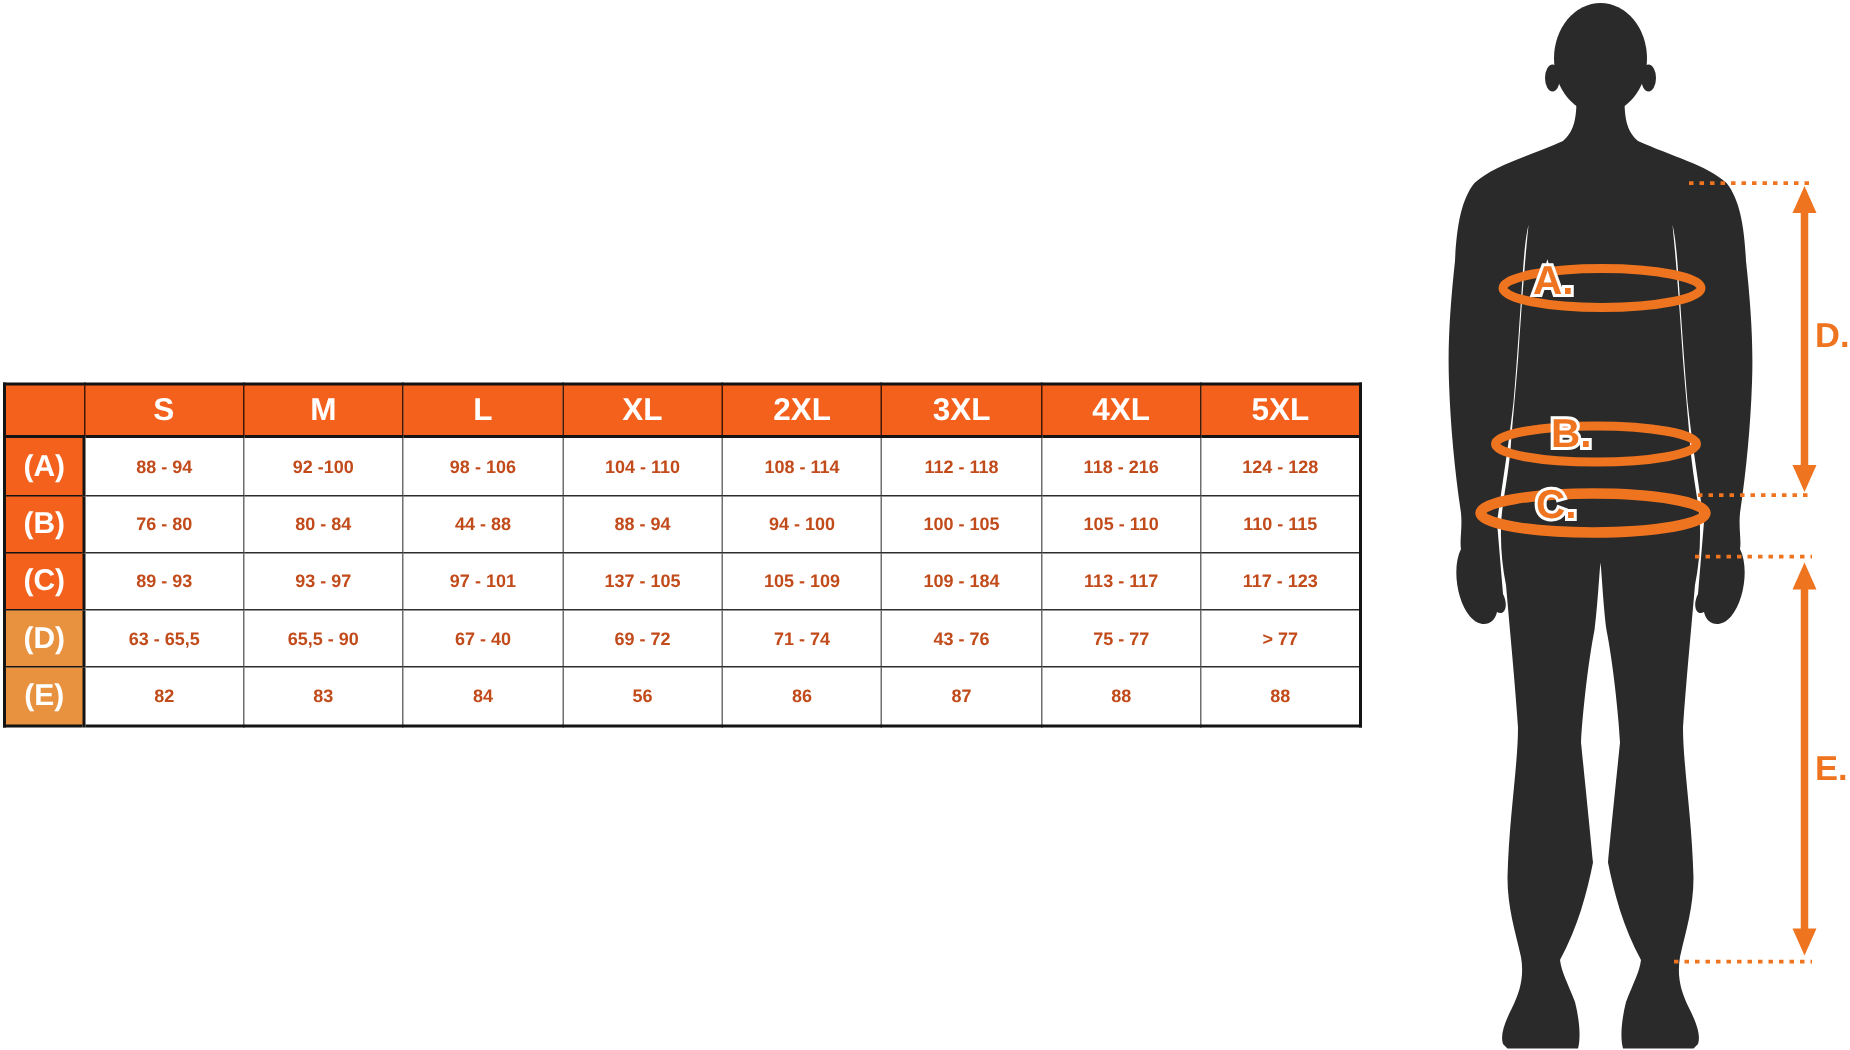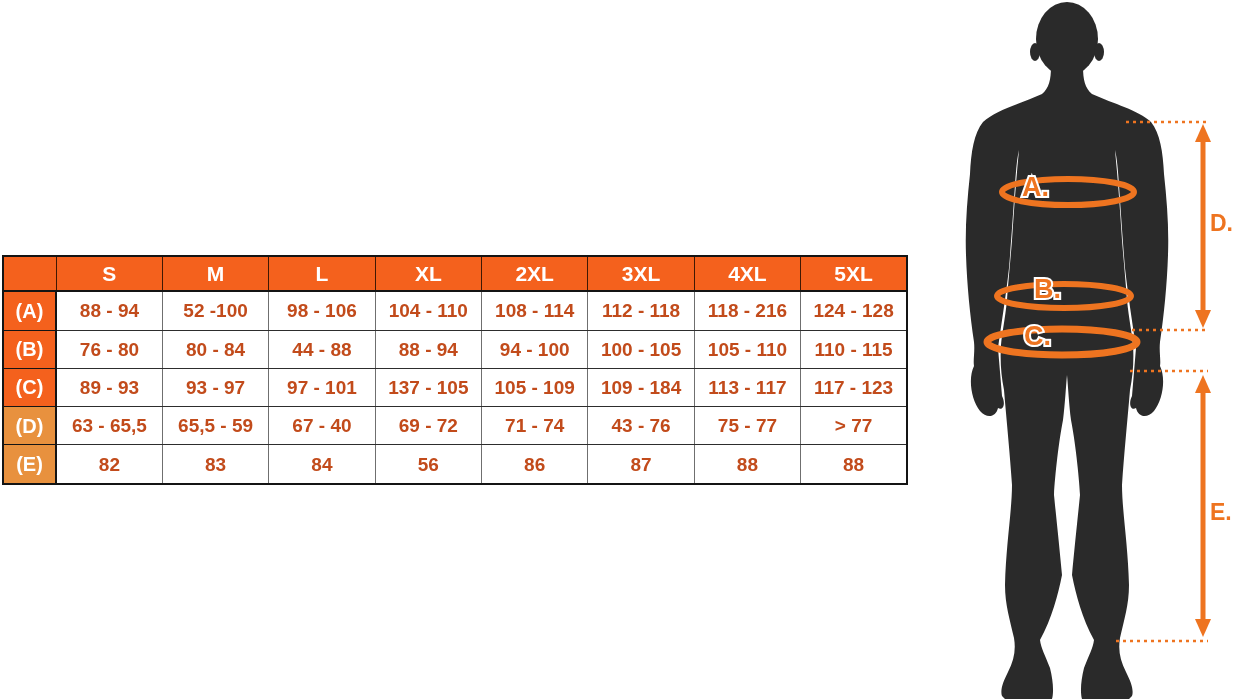--- a/index.html
+++ b/index.html
@@ -32,21 +32,21 @@
   }
   table.size-chart col.label-col{width:53px;}
   table.size-chart td.label{
     background:var(--orange-bright);color:#ffffff;
     font-weight:bold;font-size:20px;
     border:1px solid #141414;border-right:2px solid #141414;
   }
   table.size-chart tr.muted td.label{background:var(--orange-muted);}
   table.size-chart td.value{
     background:#ffffff;color:var(--value-text);
-    font-weight:bold;font-size:19px;
+    font-weight:bold;font-size:12px;
     border-left:1px solid #6f6f6f;border-right:1px solid #6f6f6f;
     border-top:1px solid #2d2d2d;border-bottom:1px solid #2d2d2d;
   }
   
   svg.diagram{position:absolute;left:950px;top:0;overflow:visible;}
   .body-fill{fill:var(--silhouette);}
   .ring{fill:none;stroke:var(--orange-diagram);}
   .dashed{stroke:var(--orange-diagram);stroke-width:2.5;stroke-dasharray:3 4;fill:none;}
   .arrow-line{stroke:var(--orange-diagram);stroke-width:5;}
   .tri{fill:var(--orange-diagram);}
@@ -86,21 +86,21 @@
           <th>2XL</th>
           <th>3XL</th>
           <th>4XL</th>
           <th>5XL</th>
         </tr>
     </thead>
     <tbody>
         <tr>
           <td class="label">(A)</td>
           <td class="value">88 - 94</td>
-          <td class="value">52 -100</td>
+          <td class="value">92 -100</td>
           <td class="value">98 - 106</td>
           <td class="value">104 - 110</td>
           <td class="value">108 - 114</td>
           <td class="value">112 - 118</td>
           <td class="value">118 - 216</td>
           <td class="value">124 - 128</td>
         </tr>
         <tr>
           <td class="label">(B)</td>
           <td class="value">76 - 80</td>
@@ -119,21 +119,21 @@
           <td class="value">97 - 101</td>
           <td class="value">137 - 105</td>
           <td class="value">105 - 109</td>
           <td class="value">109 - 184</td>
           <td class="value">113 - 117</td>
           <td class="value">117 - 123</td>
         </tr>
         <tr class="muted">
           <td class="label">(D)</td>
           <td class="value">63 - 65,5</td>
-          <td class="value">65,5 - 59</td>
+          <td class="value">65,5 - 90</td>
           <td class="value">67 - 40</td>
           <td class="value">69 - 72</td>
           <td class="value">71 - 74</td>
           <td class="value">43 - 76</td>
           <td class="value">75 - 77</td>
           <td class="value">&gt; 77</td>
         </tr>
         <tr class="muted">
           <td class="label">(E)</td>
           <td class="value">82</td>

